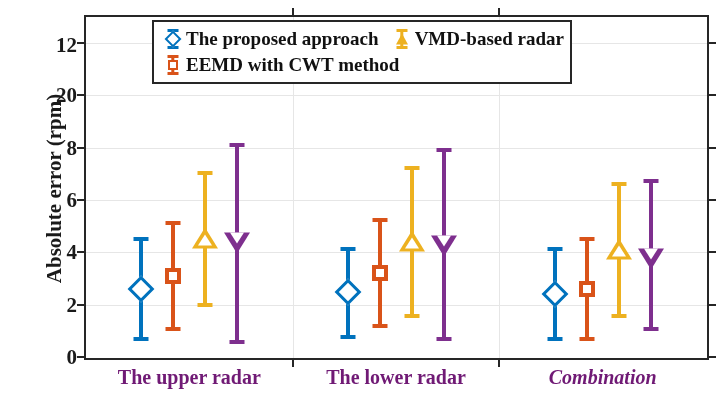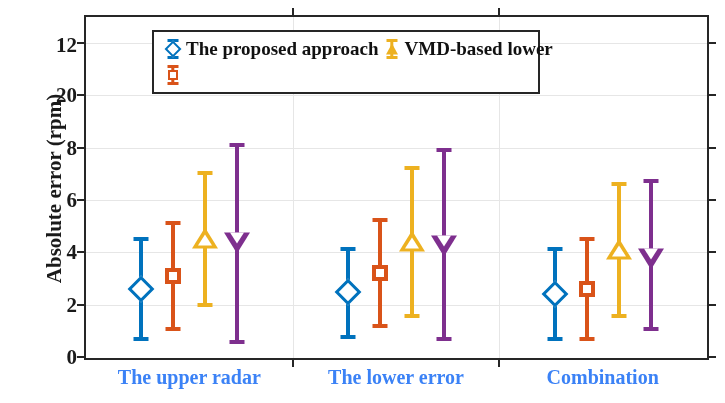--- a/index.html
+++ b/index.html
@@ -28,21 +28,21 @@
   .ytick{position:absolute;left:-9px;width:9px;height:2px;background:#262626;}
   .ytickR{position:absolute;right:-9px;width:9px;height:2px;background:#262626;}
   .ylabeltxt{
     position:absolute; right:100%; margin-right:9px; transform:translateY(-50%);
     font-size:21px; font-weight:bold; color:#1a1a1a; white-space:nowrap;
   }
   .xtick{position:absolute;bottom:-9px;width:2px;height:9px;background:#262626;}
   .xtickT{position:absolute;top:-9px;width:2px;height:9px;background:#262626;}
   .xlabeltxt{
     position:absolute; top:100%; margin-top:8px; transform:translateX(-50%);
-    font-size:20px; font-weight:bold; color:#3b82f6; white-space:nowrap;
+    font-size:20px; font-weight:bold; color:#701a75; white-space:nowrap;
   }
 
   
   .ebar{position:absolute;}
   .ebar .stem{position:absolute;left:50%;transform:translateX(-50%);width:4px;}
   .ebar .cap{position:absolute;left:50%;transform:translateX(-50%);width:15px;height:4px;}
   .ebar .mk{position:absolute;left:50%;}
 
   .mk-diamond{
     width:19px;height:19px;transform:translate(-50%,-50%) rotate(45deg);
@@ -51,21 +51,21 @@
   .mk-square{
     width:16px;height:16px;transform:translate(-50%,-50%);
     border:4px solid currentColor;background:#fff;box-sizing:border-box;
   }
   .mk-tri-up, .mk-tri-dn{
     width:0;height:0;transform:translate(-50%,-50%);
   }
 
   
   #legend{
-    position:absolute; left:152px; top:30px; width:388px;
+    position:absolute; left:152px; top:20px; width:420px;
     border:2.5px solid #262626; background:#ffffff; box-sizing:border-box;
     padding:4px 6px 4px 6px;
   }
   .lgrow{display:flex;align-items:center;height:26px;}
   .lgitem{display:flex;align-items:center;}
   .lgitem.first{width:242px;}
   .lgglyph{position:relative;width:26px;height:26px;flex:none;}
   .lgglyph .lstem{position:absolute;left:50%;transform:translateX(-50%);
      top:3px;bottom:3px;width:3.4px;}
   .lgglyph .lcap{position:absolute;left:50%;transform:translateX(-50%);
@@ -119,22 +119,22 @@
         <div class="ytick" style="top: 25.1538px;"></div>
         <div class="ytickR" style="top: 25.1538px;"></div>
         <div class="ylabeltxt" style="top: 28px;">12</div>
       </div>
     <div id="xtick-layer">
         <div class="xtick" style="left: 205.667px;"></div>
         <div class="xtickT" style="left: 205.667px;"></div>
         <div class="xtick" style="left: 412.333px;"></div>
         <div class="xtickT" style="left: 412.333px;"></div>
         <div class="xlabeltxt" style="left: 103.333px;">The upper radar</div>
-        <div class="xlabeltxt" style="left: 310px;">The lower error</div>
-        <div class="xlabeltxt" style="left: 516.667px;">Combination</div>
+        <div class="xlabeltxt" style="left: 310px;">The lower radar</div>
+        <div class="xlabeltxt" style="left: 516.667px; font-style: italic;">Combination</div>
       </div>
     <div id="series-layer">
         <div class="ebar" style="left: 45.3333px; top: 219.692px; width: 20px; height: 104.615px; color: rgb(0, 114, 189);">
           <div class="stem" style="top: 0px; height: 104.615px; background: rgb(0, 114, 189);"></div>
           <div class="cap" style="top: 0px; background: rgb(0, 114, 189);"></div>
           <div class="cap" style="top: 100.615px; background: rgb(0, 114, 189);"></div>
           <div class="mk mk-diamond" style="top: 52.3077px;"></div>
         </div>
         <div class="ebar" style="left: 252px; top: 230.154px; width: 20px; height: 91.5385px; color: rgb(0, 114, 189);">
           <div class="stem" style="top: 0px; height: 91.5385px; background: rgb(0, 114, 189);"></div>
@@ -228,28 +228,29 @@
         </span>
         <span class="lgtext">The proposed approach</span>
       </div>
       <div class="lgitem">
         <span class="lgglyph" style="color:#EDB120">
           <span class="lstem" style="background:#EDB120"></span>
           <span class="lcap" style="top:3px;background:#EDB120"></span>
           <span class="lcap" style="bottom:3px;background:#EDB120"></span>
           <span class="lmk lmk-tri-up" style="border-left:6px solid transparent;border-right:6px solid transparent;border-bottom:11px solid #EDB120;"></span>
         </span>
-        <span class="lgtext">VMD-based lower</span>
+        <span class="lgtext">VMD-based radar</span>
       </div>
     </div>
     <div class="lgrow">
       <div class="lgitem first">
         <span class="lgglyph" style="color:#D95319">
           <span class="lstem" style="background:#D95319"></span>
           <span class="lcap" style="top:3px;background:#D95319"></span>
           <span class="lcap" style="bottom:3px;background:#D95319"></span>
           <span class="lmk lmk-square"></span>
         </span>
+        <span class="lgtext">EEMD with CWT method</span>
       </div>
     </div>
   </div>
 
 </div>
 
 </body></html>

